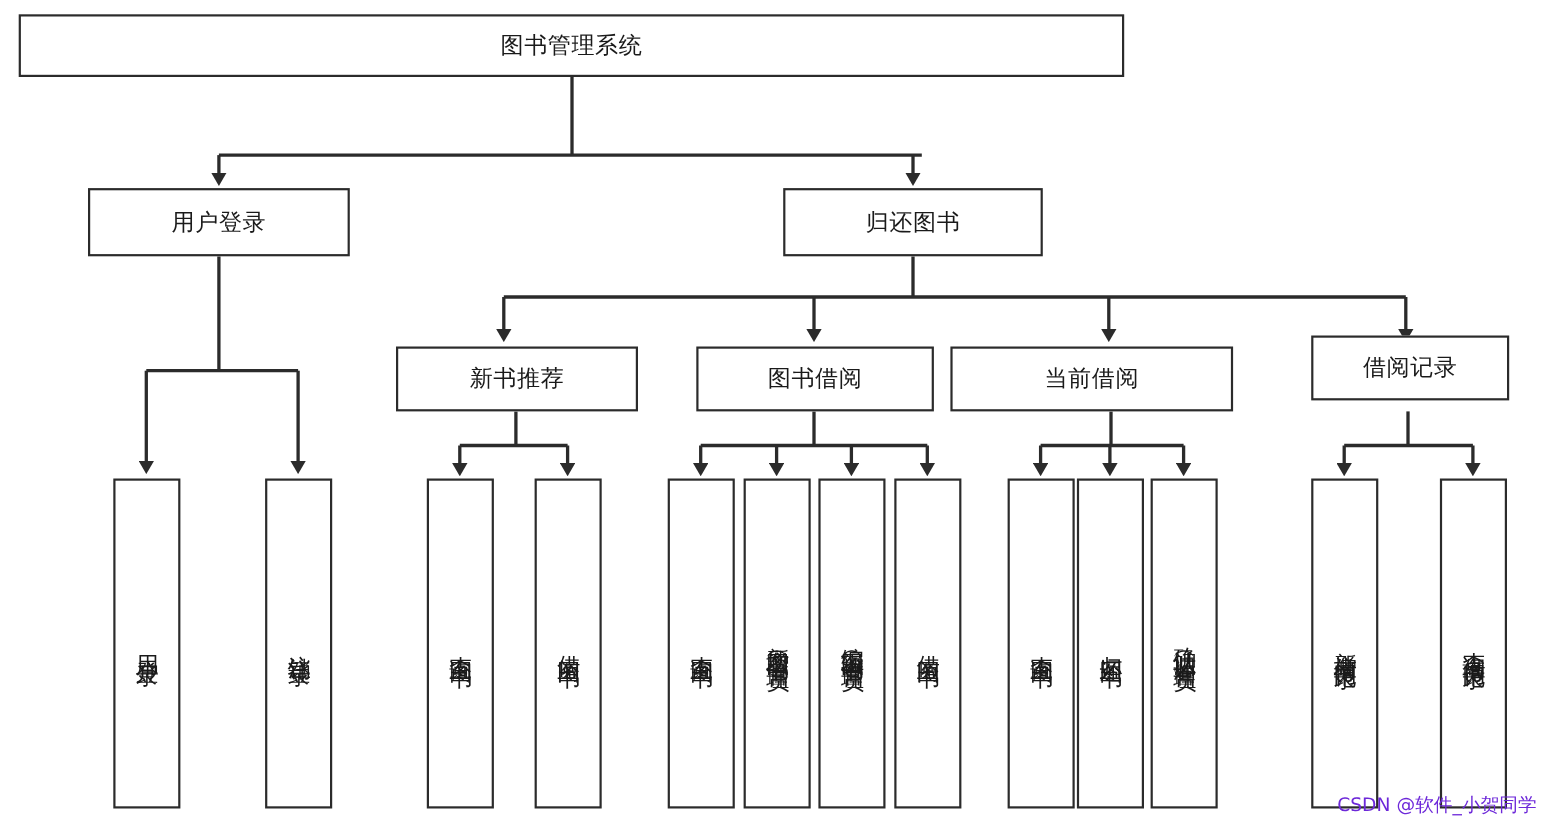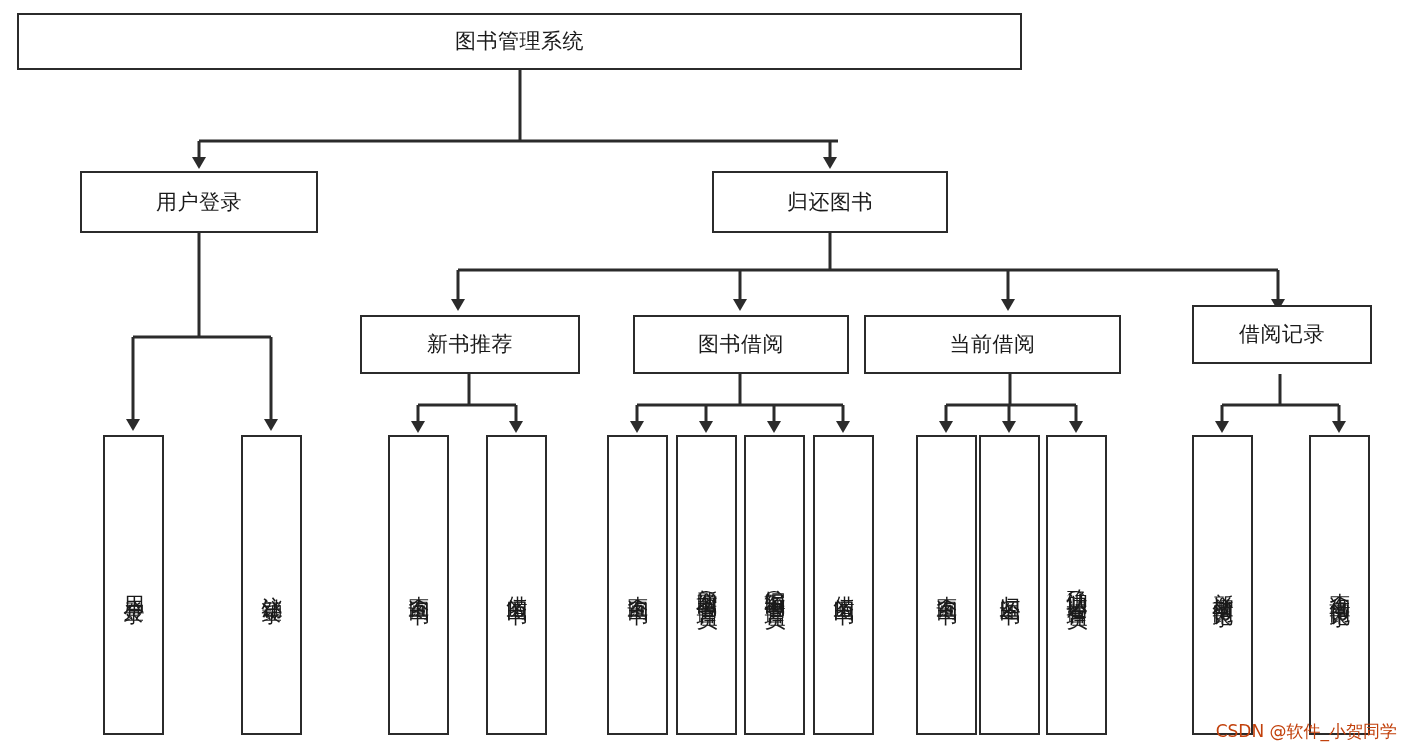--- a/index.html
+++ b/index.html
@@ -55,21 +55,21 @@
     text-orientation: upright;
     font-size: 21px;
     letter-spacing: 3px;
     line-height: 1;
   }
   #watermark {
     position: absolute;
     right: 8px;
     bottom: 4px;
     font-size: 17px;
-    color: #c2410c;
+    color: #6d28d9;
     z-index: 5;
     white-space: nowrap;
     font-family: "DejaVu Sans", "Liberation Sans", sans-serif;
   }
 </style>
 </head>
 <body>
 
 <div id="canvas">
 

